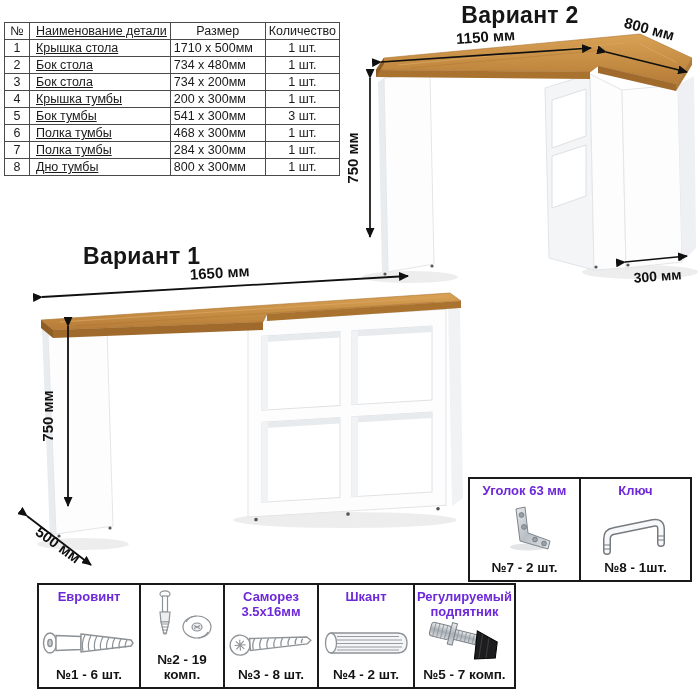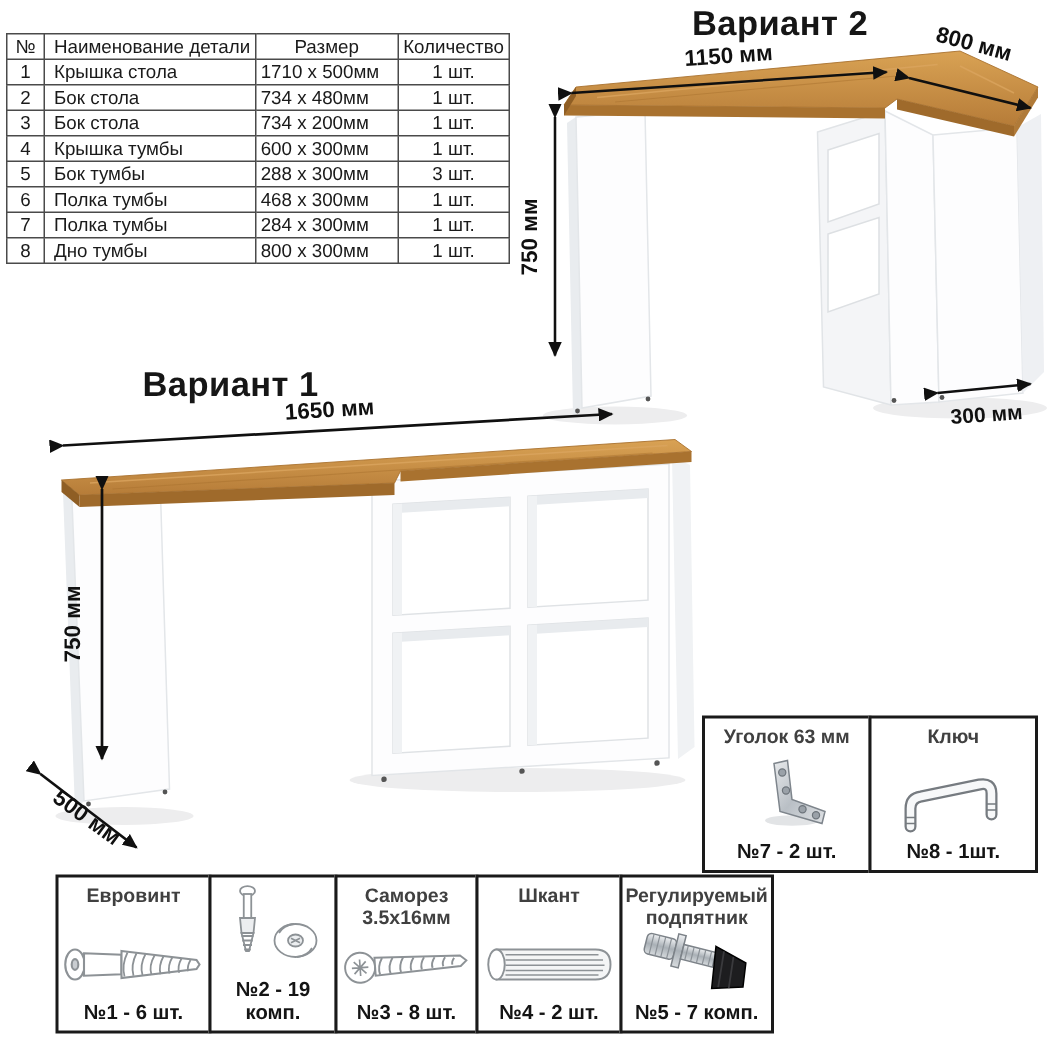--- a/index.html
+++ b/index.html
@@ -7,40 +7,40 @@
     position:relative;width:700px;height:694px;background:#ffffff;overflow:hidden;
     font-family:"Liberation Sans",sans-serif;color:#111;
   }
   
   .parts-table{position:absolute;left:4px;top:22px;border-collapse:collapse;background:#fff;}
   .parts-table th,.parts-table td{
     border:1.5px solid #4a4a4a;font-size:12.5px;line-height:14px;padding:1px 3px;
     height:14px;white-space:nowrap;font-weight:normal;color:#1a1a1a;
   }
   .parts-table .c-num{width:18px;text-align:center;}
-  .parts-table .c-name{width:110px;text-align:left;padding-left:6px;}
+  .parts-table .c-name{width:110px;text-align:left;padding-left:6px;text-decoration:underline;}
   .parts-table .c-size{width:88px;}
   .parts-table .c-qty{width:66px;text-align:center;}
   
   .variant-title{position:absolute;font-weight:bold;font-size:23px;letter-spacing:.3px;color:#161616;}
   #v2-title{left:430px;top:2px;width:180px;text-align:center;}
-  #v1-title{left:95px;top:243px;}
+  #v1-title{left:83px;top:243px;}
   
   .render{position:absolute;}
   svg text.dim{font-family:"Liberation Sans",sans-serif;font-weight:bold;font-size:15px;fill:#101010;}
   svg text.dim-sm{font-family:"Liberation Sans",sans-serif;font-weight:bold;font-size:14px;fill:#101010;}
   
   .hw-grid{position:absolute;display:grid;}
   #hw-right{left:468px;top:477px;width:222px;height:105px;grid-template-columns:repeat(2,1fr);}
   #hw-bottom{left:37px;top:583px;width:533px;height:106px;grid-template-columns:repeat(6,1fr);}
   .hw-cell{
     border:2px solid #1a1a1a;background:#fff;display:flex;flex-direction:column;
     align-items:center;justify-content:space-between;padding:4px 2px 5px 2px;margin-right:-2px;
   }
-  .hw-name{font-weight:bold;font-size:13px;line-height:15px;text-align:center;color:#404040;}
+  .hw-name{font-weight:bold;font-size:13px;line-height:15px;text-align:center;color:#6d28d9;}
   #hw-bottom .hw-name{min-height:30px;display:flex;align-items:flex-start;justify-content:center;}
   .hw-qty{font-weight:bold;font-size:13.5px;text-align:center;color:#141414;}
   .hw-icon{flex:0 0 auto;display:flex;align-items:center;justify-content:center;}
 </style>
 </head>
 <body>
 
 <div class="sheet">
 
   <table class="parts-table">
@@ -65,27 +65,27 @@
     </tr>
     <tr>
       <td class="c-num">3</td>
       <td class="c-name">Бок стола</td>
       <td class="c-size">734 x 200мм</td>
       <td class="c-qty">1 шт.</td>
     </tr>
     <tr>
       <td class="c-num">4</td>
       <td class="c-name">Крышка тумбы</td>
-      <td class="c-size">600 x 300мм</td>
+      <td class="c-size">200 x 300мм</td>
       <td class="c-qty">1 шт.</td>
     </tr>
     <tr>
       <td class="c-num">5</td>
       <td class="c-name">Бок тумбы</td>
-      <td class="c-size">288 x 300мм</td>
+      <td class="c-size">541 x 300мм</td>
       <td class="c-qty">3 шт.</td>
     </tr>
     <tr>
       <td class="c-num">6</td>
       <td class="c-name">Полка тумбы</td>
       <td class="c-size">468 x 300мм</td>
       <td class="c-qty">1 шт.</td>
     </tr>
     <tr>
       <td class="c-num">7</td>

